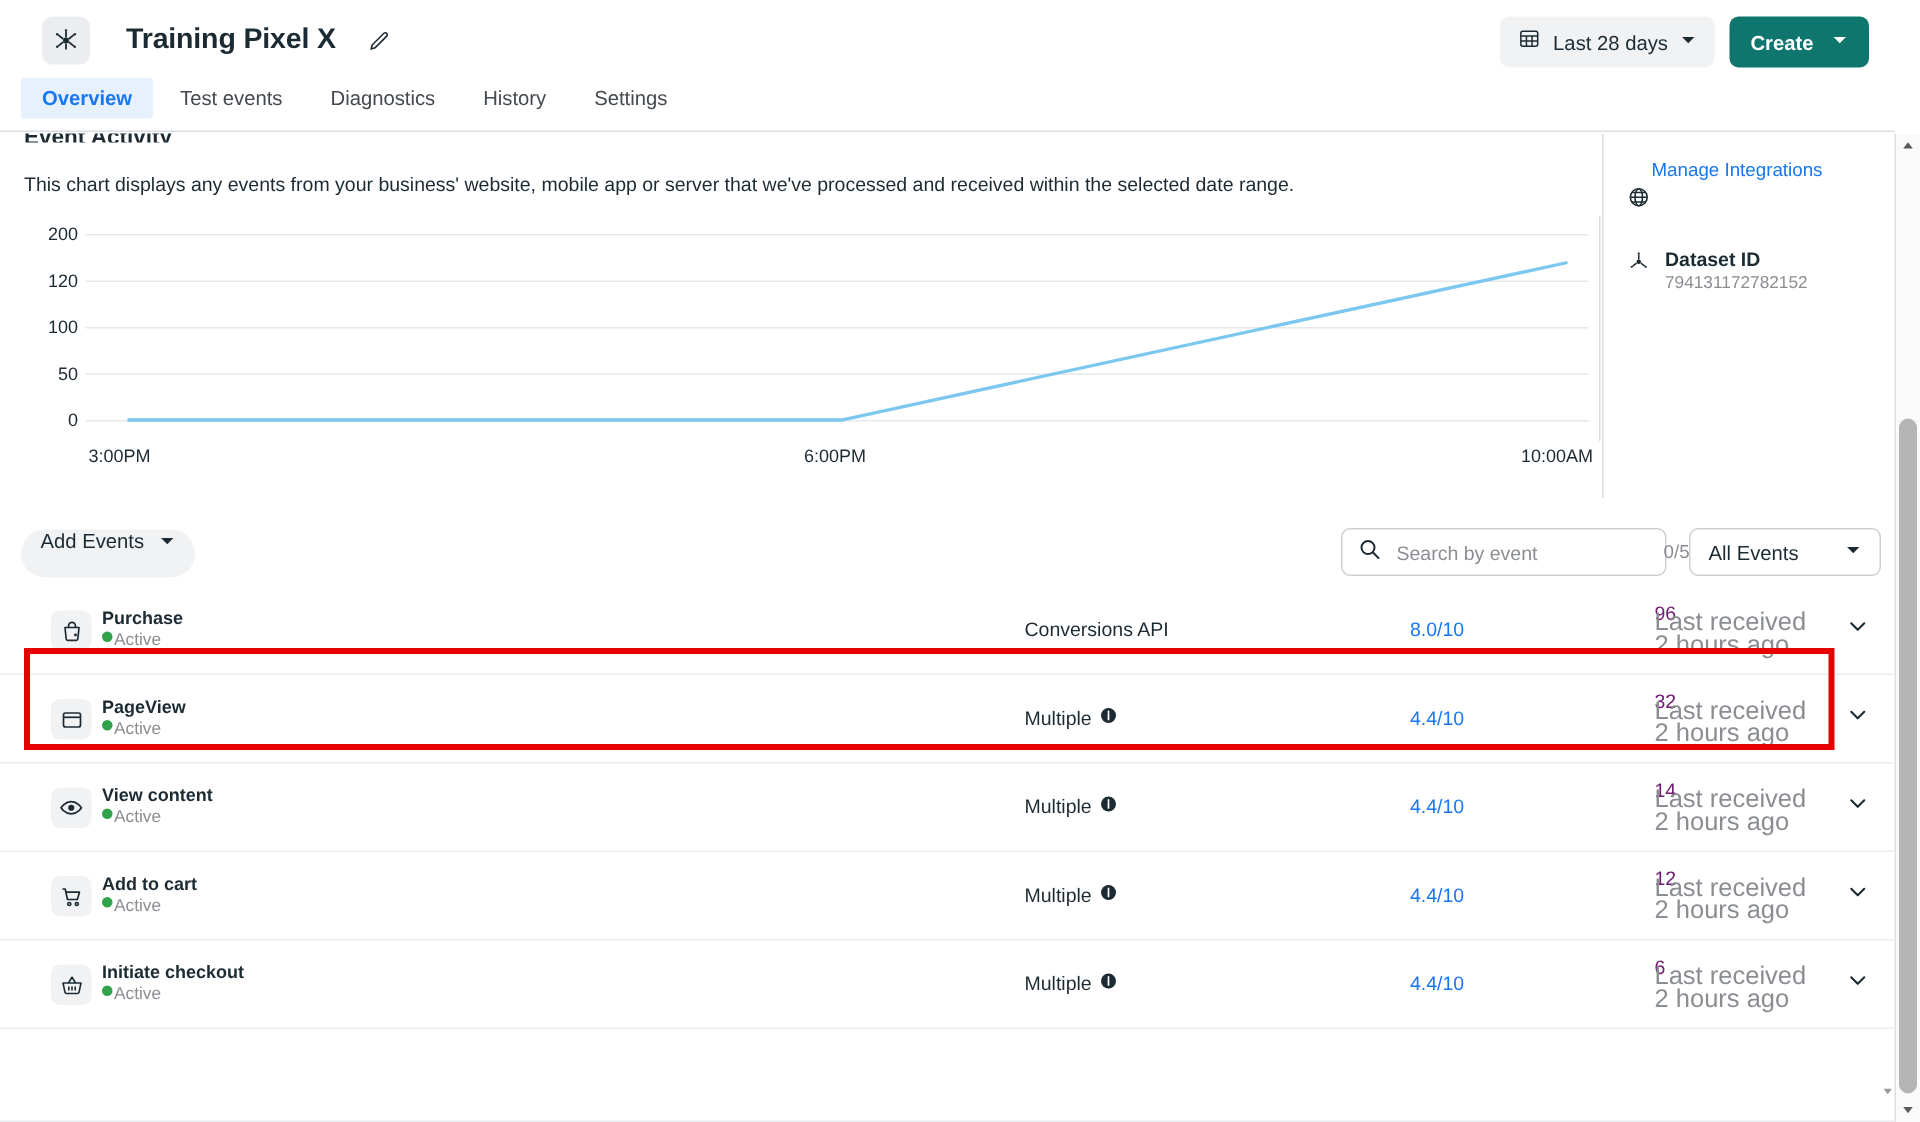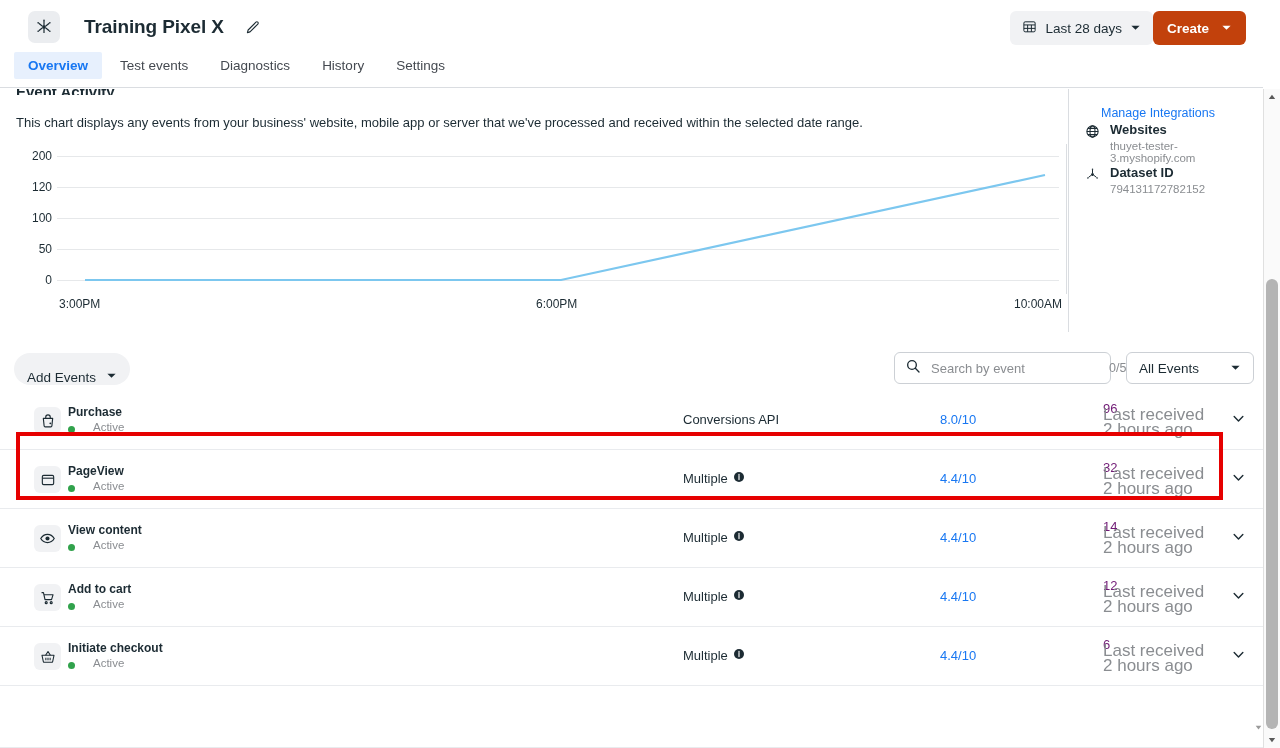--- a/index.html
+++ b/index.html
@@ -31,29 +31,29 @@
   .edit-pencil { display: flex; align-items: center; margin-left: -3px; cursor: pointer; }
 
   .tabs { position: absolute; left: 14px; top: 52px; display: flex; align-items: center; gap: 4px; }
   .tab {
     font-size: 13.5px; color: #444950; padding: 6px 14px; border-radius: 2px;
     cursor: pointer; white-space: nowrap;
   }
   .tab.active { background: #e7f0fd; color: #1877f2; font-weight: bold; }
 
   .topbar-right {
-    position: absolute; right: 17px; top: 11px; display: flex; align-items: center; 
+    position: absolute; right: 17px; top: 11px; display: flex; align-items: center; gap: 10px;
   }
   .date-pill {
     height: 34px; background: #f1f2f4; border-radius: 6px; display: flex;
     align-items: center; gap: 8px; padding: 0 12px; cursor: pointer;
   }
   .date-pill-label { font-size: 13.5px; color: #1c2b33; }
   .create-btn {
-    height: 34px; background: #c2410c; border-radius: 6px; display: flex;
+    height: 34px; background: #0f766e; border-radius: 6px; display: flex;
     align-items: center; gap: 12px; padding: 0 14px; cursor: pointer;
   }
   .create-btn-label { font-size: 13.5px; color: #fff; font-weight: bold; }
 
   
   .chart-section {
     position: absolute; left: 0; top: 89px; width: 1068px; height: 243px;
     background: #fff; overflow: hidden;
   }
   .chart-title-clip {
@@ -82,21 +82,21 @@
   }
   .side-item { position: absolute; left: 16px; display: flex; gap: 9px; }
   .side-icon { width: 16px; flex: 0 0 16px; padding-top: 2px; }
   .side-head { font-size: 13px; font-weight: bold; color: #1c2b33; }
   .side-sub { font-size: 11.5px; color: #8a8d91; margin-top: 3px; }
 
   
   .toolbar { position: absolute; left: 0; top: 345px; width: 1263px; height: 46px; }
   .add-events-btn {
     position: absolute; left: 14px; top: 8px; height: 32px; background: #f1f2f4;
-    border-radius: 16px; display: flex; align-items: flex-end; gap: 10px; padding: 0 13px; cursor: pointer;
+    border-radius: 16px; display: flex; align-items: flex-start; gap: 10px; padding: 0 13px; cursor: pointer;
   }
   .add-events-label { font-size: 13.5px; color: #1c2b33; }
   .search-box {
     position: absolute; left: 894px; top: 352px; width: 217px; height: 32px;
     border: 1px solid #ccd0d5; border-radius: 6px; display: flex; align-items: center;
     padding: 0 10px; background: #fff;
   }
   .search-input {
     border: none; outline: none; font-size: 13px; color: #1c2b33; flex: 1;
     margin-left: 8px; background: transparent; font-family: "Liberation Sans", sans-serif;
@@ -117,21 +117,21 @@
     border-top: 1px solid #dadde1;
   }
   .th { position: absolute; top: 12px; font-size: 13px; font-weight: bold; color: #1c2b33; }
 
   .trow { position: relative; height: 59px; border-bottom: 1px solid #e9ebee; }
   .ev-icon-wrap {
     position: absolute; left: 34px; top: 16px; width: 27px; height: 27px;
     background: #f1f2f4; border-radius: 6px; display: flex; align-items: center; justify-content: center;
   }
   .ev-name { position: absolute; left: 68px; top: 14px; font-size: 12px; font-weight: bold; color: #1c2b33; }
-  .ev-status { position: absolute; left: 68px; top: 30px; font-size: 11.5px; color: #8a8d91; display: flex; align-items: flex-end; gap: 18px; }
+  .ev-status { position: absolute; left: 68px; top: 30px; font-size: 11.5px; color: #8a8d91; display: flex; align-items: flex-start; gap: 1px; }
   .dot { width: 7px; height: 7px; border-radius: 50%; background: #31a24c; display: inline-block; }
   .integration { position: absolute; left: 683px; top: 21px; font-size: 13px; color: #1c2b33; display: flex; align-items: center; gap: 5px; }
   .emq { position: absolute; left: 913px; top: 21px; font-size: 13px; color: #1877f2; cursor: pointer; margin-left: 27px; }
   .total-num { position: absolute; left: 1103px; top: 10px; font-size: 13px; color: #701a75; }
   .total-sub { position: absolute; left: 1103px; top: 16px; font-size: 17px; color: #8a8d91; width: 104px; line-height: 15px; }
   .chev-cell { position: absolute; left: 1232px; top: 20px; cursor: pointer; }
 
   .highlight-box {
     position: absolute; left: 16px; top: 432px; width: 1207px; height: 68px;
     border: 4px solid #e60000; pointer-events: none; z-index: 20;
@@ -252,24 +252,20 @@
     <div class="manage-link">Manage Integrations</div>
 
     <div class="side-item" style="top:33px">
       <span class="side-icon">
         <svg width="15" height="15" viewBox="0 0 24 24" fill="none" stroke="#1c2b33" stroke-width="1.7">
           <circle cx="12" cy="12" r="9"></circle>
           <ellipse cx="12" cy="12" rx="4" ry="9"></ellipse>
           <path d="M3 12h18M4.6 7h14.8M4.6 17h14.8"></path>
         </svg>
       </span>
-      <div>
-        <div class="side-head">Websites</div>
-        <div class="side-sub">thuyet-tester-3.myshopify.com</div>
-      </div>
     </div>
 
     <div class="side-item" style="top:76px">
       <span class="side-icon">
         <svg width="15" height="15" viewBox="0 0 24 24" fill="none" stroke="#1c2b33" stroke-width="1.6">
           <circle cx="12" cy="12" r="2.4" fill="#1c2b33" stroke="none"></circle>
           <path d="M12 9.6V4.5M9.7 13.4 5.6 16.6M14.3 13.4 18.4 16.6"></path>
           <circle cx="12" cy="3.4" r="1.2" fill="#1c2b33" stroke="none"></circle>
           <circle cx="4.6" cy="17.4" r="1.2" fill="#1c2b33" stroke="none"></circle>
           <circle cx="19.4" cy="17.4" r="1.2" fill="#1c2b33" stroke="none"></circle>

